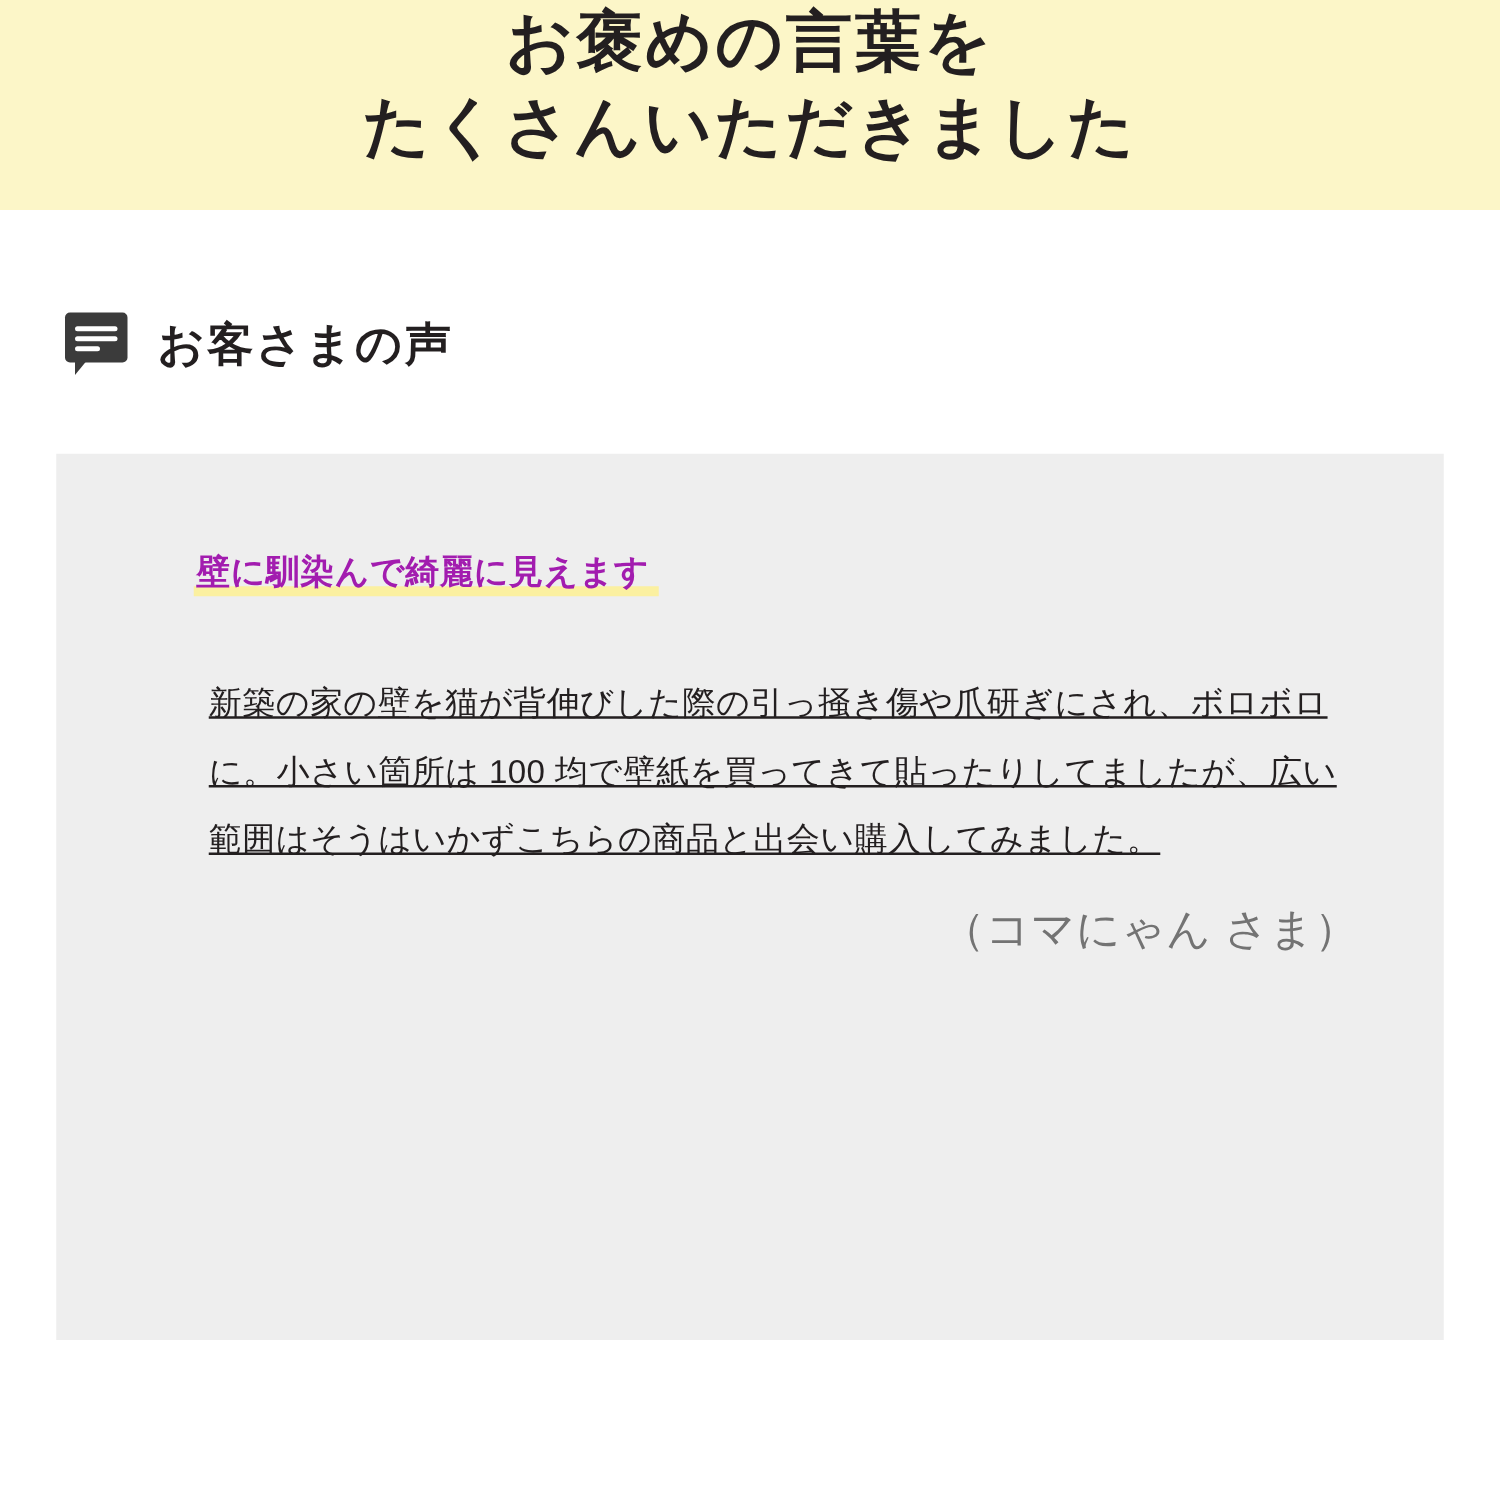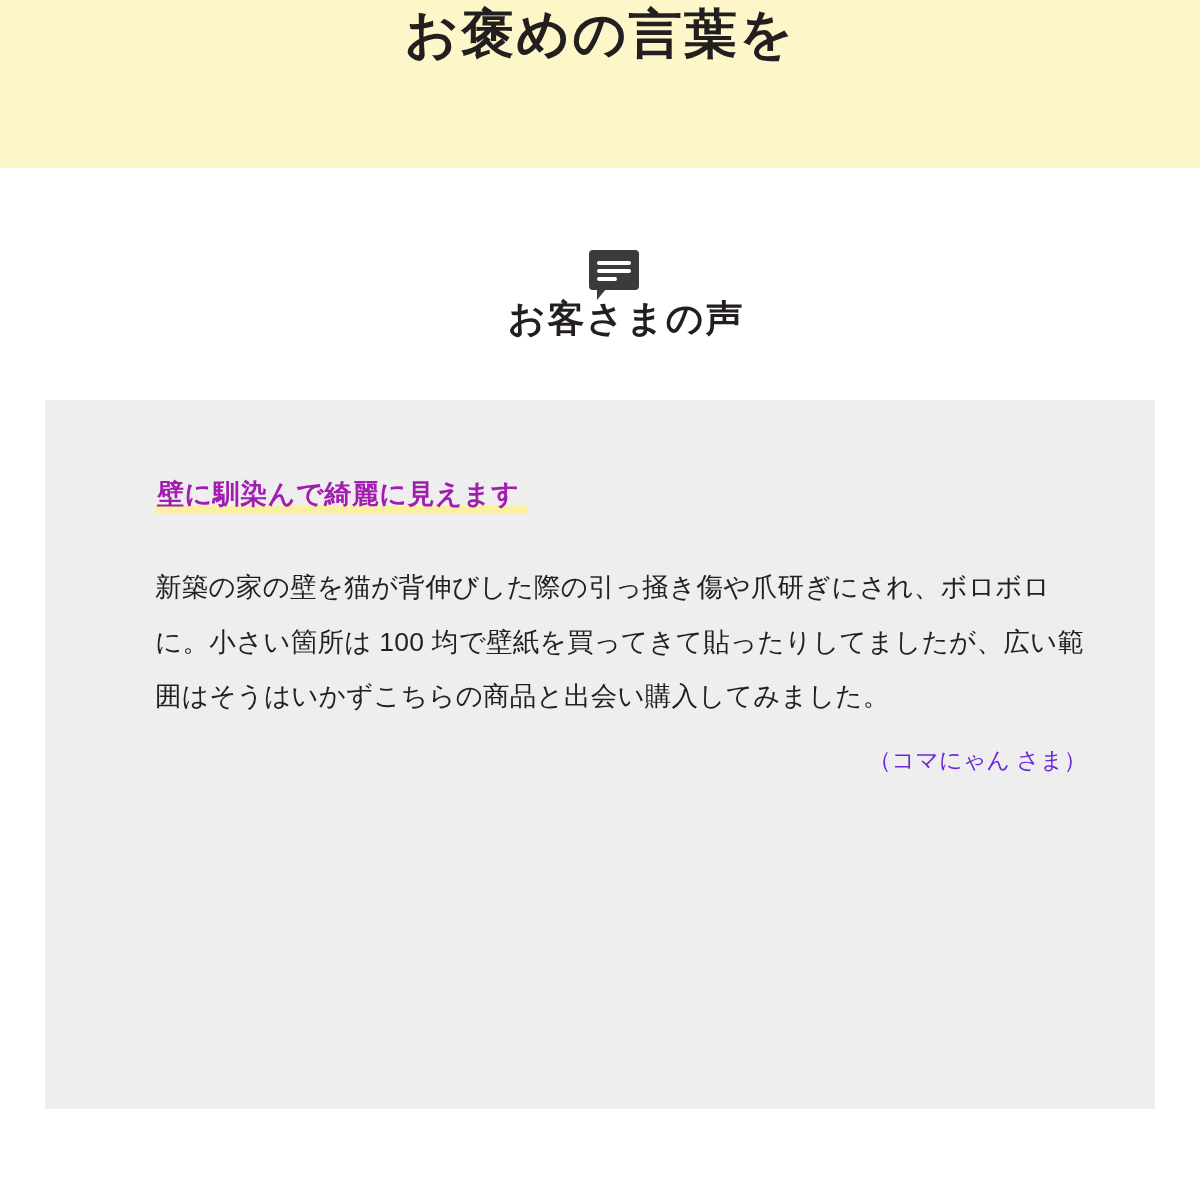--- a/index.html
+++ b/index.html
@@ -33,21 +33,20 @@
     color: #231f20;
     text-align: center;
     white-space: nowrap;
   }
 
   
   .section-head {
     display: flex;
     align-items: center;
     margin: 82px 0 0 52px;
-    flex-direction: column;
   }
   .balloon-icon {
     width: 50px;
     height: 50px;
     position: relative;
     flex: 0 0 auto;
     margin-right: 24px;
   }
   .balloon-icon .body {
     position: absolute;
@@ -118,37 +117,38 @@
     background: #fbf0a0;
     z-index: 1;
   }
   .review-body {
     font-size: 26.5px;
     line-height: 2.05;
     letter-spacing: 0.01em;
     color: #231f20;
   }
   .review-body p {
-    margin: 0;
+    margin: 12px;
+    text-decoration: underline;
   }
   .review-author {
     margin-top: 22px;
     text-align: right;
-    font-size: 23px;
+    font-size: 35px;
     letter-spacing: 0.01em;
-    color: #6d28d9;
+    color: #737373;
     padding-right: 8px;
-    font-family: Liberation Serif, serif;
   }
 </style>
 </head>
 <body>
 
 <div class="hero">
   <div class="hero-line">お褒めの言葉を</div>
+  <div class="hero-line">たくさんいただきました</div>
 </div>
 
 <div class="section-head">
   <span class="balloon-icon">
     <span class="body"></span>
     <span class="tail"></span>
     <span class="bar b1"></span>
     <span class="bar b2"></span>
     <span class="bar b3"></span>
   </span>

